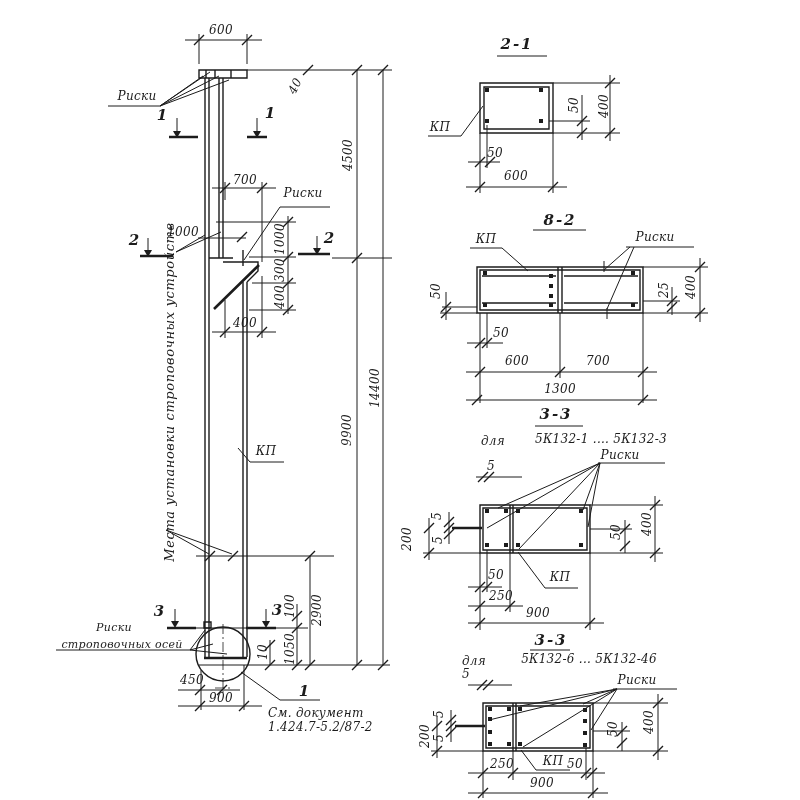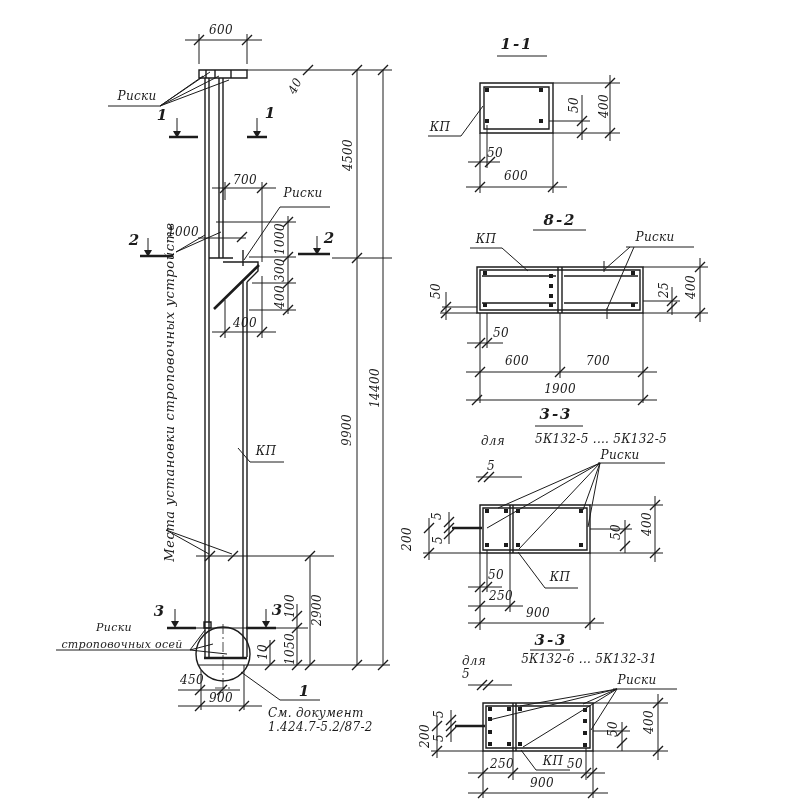--- a/index.html
+++ b/index.html
@@ -135,56 +135,56 @@
   <span class="t r" style="left:263px;top:652px">10</span>
   <span class="t r" style="left:290px;top:649px">1050</span>
   <span class="t sm" style="left:114px;top:627px">Риски</span>
   <span class="t sm" style="left:122px;top:644px">строповочных осей</span>
   <span class="t" style="left:192px;top:680px">450</span>
   <span class="t" style="left:221px;top:698px">900</span>
   <span class="t num" style="left:304px;top:691px">1</span>
   <span class="t lt" style="left:268px;top:713px">См. документ</span>
   <span class="t lt" style="left:268px;top:727px">1.424.7-5.2/87-2</span>
 
-  <span class="t ttl" style="left:517px;top:44px">1-1</span>
+  <span class="t ttl" style="left:517px;top:44px">2-1</span>
   <span class="t" style="left:440px;top:127px">КП</span>
   <span class="t r" style="left:574px;top:105px">50</span>
   <span class="t r" style="left:604px;top:106px">400</span>
   <span class="t" style="left:495px;top:153px">50</span>
   <span class="t" style="left:516px;top:176px">600</span>
 
   <span class="t ttl" style="left:560px;top:220px">8-2</span>
   <span class="t" style="left:486px;top:239px">КП</span>
   <span class="t" style="left:655px;top:237px">Риски</span>
   <span class="t r" style="left:436px;top:291px">50</span>
   <span class="t r" style="left:664px;top:290px">25</span>
   <span class="t r" style="left:691px;top:287px">400</span>
   <span class="t" style="left:501px;top:333px">50</span>
   <span class="t" style="left:517px;top:361px">600</span>
   <span class="t" style="left:598px;top:361px">700</span>
-  <span class="t" style="left:560px;top:389px">1900</span>
+  <span class="t" style="left:560px;top:389px">1300</span>
 
   <span class="t ttl" style="left:556px;top:414px">3-3</span>
   <span class="t" style="left:493px;top:441px">для</span>
-  <span class="t" style="left:601px;top:439px">5К132-5 .... 5К132-5</span>
+  <span class="t" style="left:601px;top:439px">5К132-1 .... 5К132-3</span>
   <span class="t" style="left:620px;top:455px">Риски</span>
   <span class="t" style="left:491px;top:466px">5</span>
   <span class="t r" style="left:437px;top:516px">5</span>
   <span class="t r" style="left:438px;top:540px">5</span>
   <span class="t r" style="left:407px;top:539px">200</span>
   <span class="t r" style="left:616px;top:532px">50</span>
   <span class="t r" style="left:647px;top:524px">400</span>
   <span class="t" style="left:560px;top:577px">КП</span>
   <span class="t" style="left:496px;top:575px">50</span>
   <span class="t" style="left:501px;top:596px">250</span>
   <span class="t" style="left:538px;top:613px">900</span>
 
   <span class="t ttl" style="left:551px;top:640px">3-3</span>
   <span class="t" style="left:474px;top:661px">для</span>
-  <span class="t" style="left:589px;top:659px">5К132-6 ... 5К132-31</span>
+  <span class="t" style="left:589px;top:659px">5К132-6 ... 5К132-46</span>
   <span class="t" style="left:466px;top:674px">5</span>
   <span class="t" style="left:637px;top:680px">Риски</span>
   <span class="t r" style="left:439px;top:714px">5</span>
   <span class="t r" style="left:439px;top:738px">5</span>
   <span class="t r" style="left:425px;top:736px">200</span>
   <span class="t r" style="left:613px;top:729px">50</span>
   <span class="t r" style="left:649px;top:722px">400</span>
   <span class="t" style="left:553px;top:761px">КП</span>
   <span class="t" style="left:502px;top:764px">250</span>
   <span class="t" style="left:575px;top:764px">50</span>

